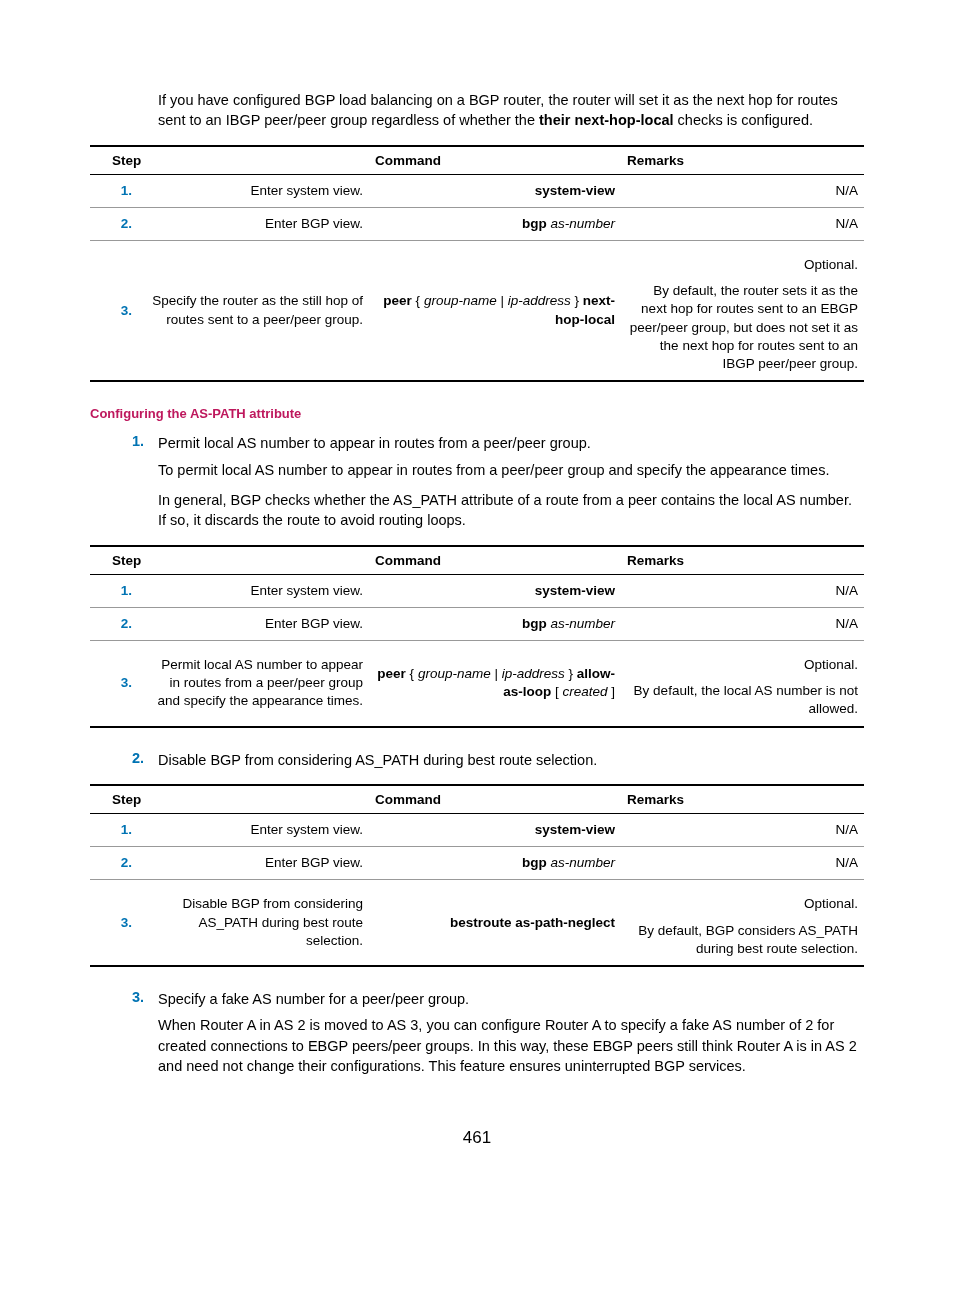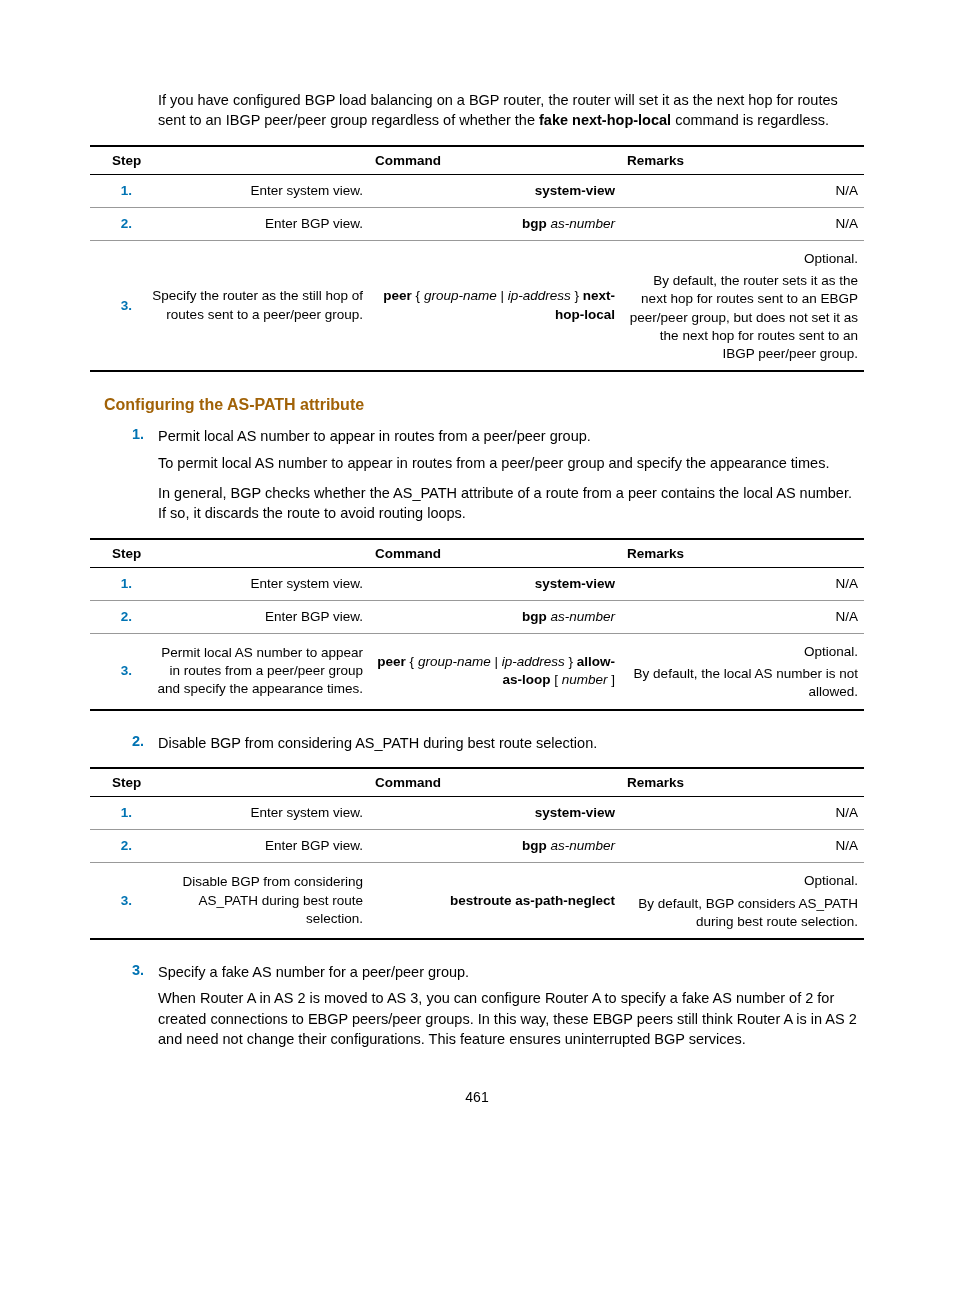--- a/index.html
+++ b/index.html
@@ -15,24 +15,24 @@
     padding: 90px 90px 40px 90px;
   }
   .body-text {
     font-size: 14.5px;
     line-height: 1.4;
     margin: 0 0 10px 0;
     padding-left: 68px;
   }
   .bold { font-weight: bold; }
   .section-heading {
-    color: #a16207;
-    font-weight: bold;
-    font-size: 16px;
-    margin: 24px 0 12px 14px;
+    color: #be185d;
+    font-weight: bold;
+    font-size: 13px;
+    margin: 24px 0 12px 0;
   }
   .ol-item {
     display: flex;
     margin-bottom: 6px;
   }
   .ol-num {
     width: 68px;
     padding-left: 42px;
     box-sizing: border-box;
     color: #0073b3;
@@ -73,34 +73,34 @@
     text-align: right;
     color: #0073b3;
     font-weight: bold;
     padding-right: 10px;
   }
   .col-step { width: 215px; }
   .col-cmd  { width: 240px; }
   .italic { font-style: italic; }
   .pnum {
     text-align: center;
-    font-size: 14px;
-    margin-top: 40px;
+    font-size: 17px;
+    margin-top: 52px;
   }
   .cmd .b { font-weight: bold; }
-  .remarks p { margin: 2px 0 4px 0; }
+  .remarks p { margin: 8px 0 4px 0; }
   .remarks p:last-child { margin-bottom: 0; }
 </style>
 </head>
 <body>
 
 <div class="page">
 
   <p class="body-text">
-    <span>If you have configured BGP load balancing on a BGP router, the router will set it as the next hop for routes sent to an IBGP peer/peer group regardless of whether the </span><span class="bold">fake next-hop-local</span><span> command is regardless.</span>
+    <span>If you have configured BGP load balancing on a BGP router, the router will set it as the next hop for routes sent to an IBGP peer/peer group regardless of whether the </span><span class="bold">their next-hop-local</span><span> checks is configured.</span>
   </p>
 
 
   <table>
     <thead>
       <tr>
         <th class="col-num"></th>
         <th class="col-step" colspan="1"><span style="margin-left:-36px">Step</span></th>
         <th class="col-cmd">Command</th>
         <th>Remarks</th>
@@ -158,21 +158,21 @@
         </tr>
         <tr>
           <td class="col-num">2.</td>
           <td class="col-step">Enter BGP view.</td>
           <td class="col-cmd cmd"><span class="b">bgp</span> <span class="italic">as-number</span></td>
           <td class="remarks">N/A</td>
         </tr>
         <tr>
           <td class="col-num">3.</td>
           <td class="col-step">Permit local AS number to appear in routes from a peer/peer group and specify the appearance times.</td>
-          <td class="col-cmd cmd"><span class="b">peer</span> { <span class="italic">group-name</span> | <span class="italic">ip-address</span> } <span class="b">allow-as-loop</span> [ <span class="italic">number</span> ]</td>
+          <td class="col-cmd cmd"><span class="b">peer</span> { <span class="italic">group-name</span> | <span class="italic">ip-address</span> } <span class="b">allow-as-loop</span> [ <span class="italic">created</span> ]</td>
           <td class="remarks">
             <p>Optional.</p>
             <p>By default, the local AS number is not allowed.</p>
           </td>
         </tr>
       </tbody>
   </table>
 
   <div class="ol-item">
     <div class="ol-num">2.</div>

